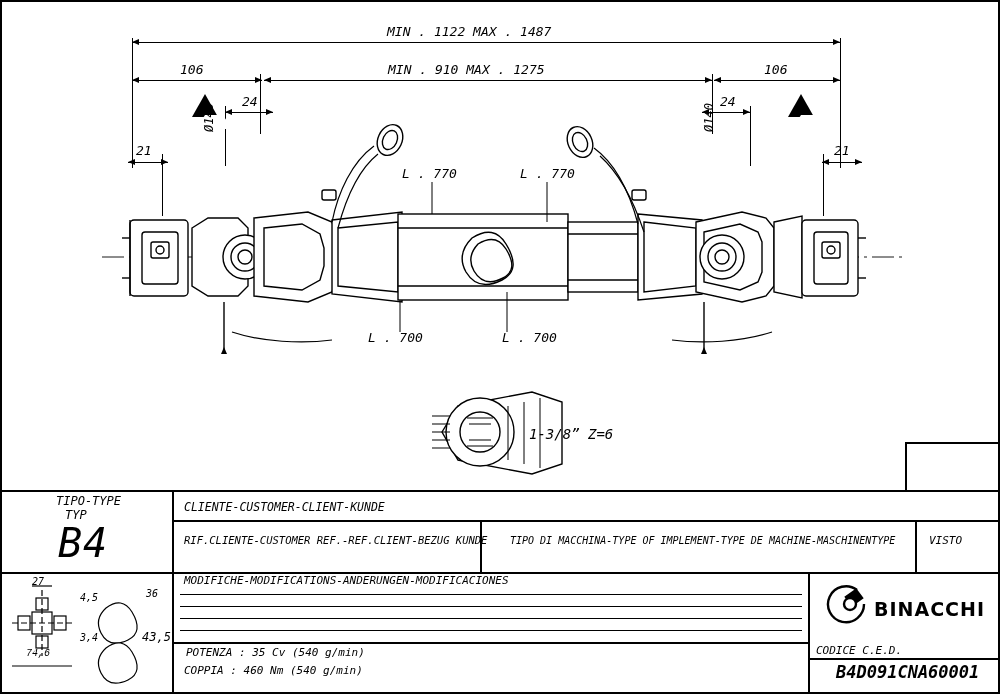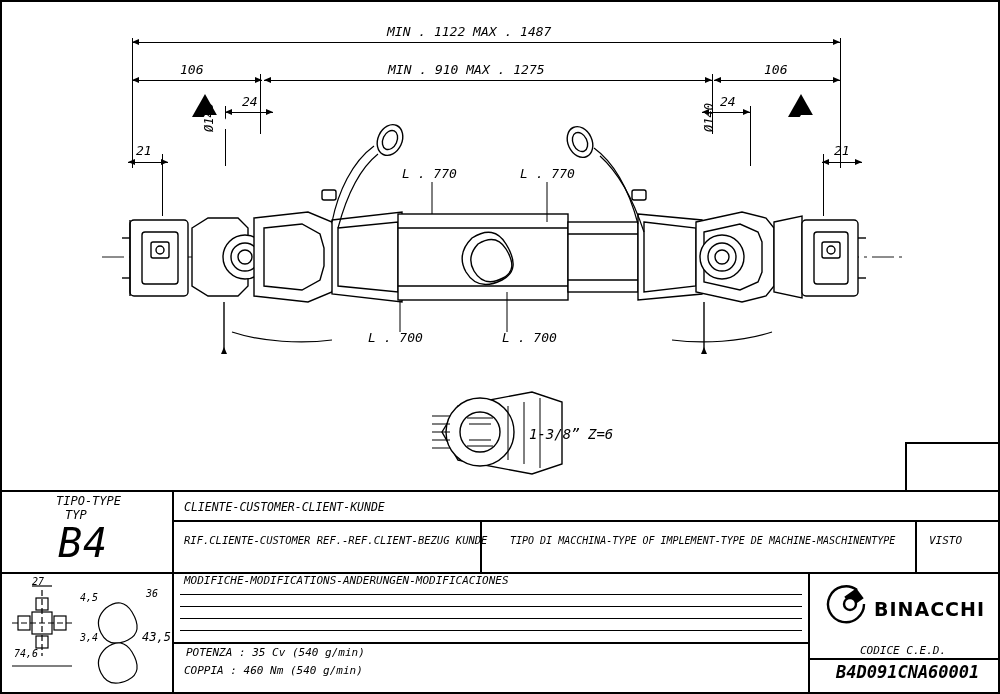--- a/index.html
+++ b/index.html
@@ -229,41 +229,41 @@
       <line x1="10" y1="49" x2="70" y2="49" stroke-dasharray="6,3"></line>
 
       <line x1="30" y1="12" x2="50" y2="12"></line>
       <line x1="10" y1="92" x2="70" y2="92"></line>
 
       <path d="M104 34 q16 -12 26 4 q12 20 -4 28 q-19 9 -27 -7 q-7 -14 5 -25 Z" fill="#fff"></path>
       <path d="M104 74 q16 -12 26 4 q12 20 -4 28 q-19 9 -27 -7 q-7 -14 5 -25 Z" fill="#fff"></path>
     </g>
   </svg>
   <div class="t ital" style="left:30px;top:574px;font-size:10px;">27</div>
-  <div class="t ital" style="left:12px;top:646px;font-size:10px;">74,6</div>
+  <div class="t ital" style="left:24px;top:646px;font-size:10px;font-family:Liberation Mono, monospace;">74,6</div>
   <div class="t ital" style="left:78px;top:590px;font-size:10px;">4,5</div>
   <div class="t ital" style="left:144px;top:586px;font-size:10px;">36</div>
   <div class="t ital" style="left:78px;top:630px;font-size:10px;">3,4</div>
   <div class="t ital" style="left:140px;top:628px;font-size:12px;">43,5</div>
 
   <div class="t ital" style="left:182px;top:498px;font-size:11.5px;">CLIENTE-CUSTOMER-CLIENT-KUNDE</div>
   <div class="t ital" style="left:182px;top:532px;font-size:10.5px;">RIF.CLIENTE-CUSTOMER REF.-REF.CLIENT-BEZUG KUNDE</div>
   <div class="t ital" style="left:508px;top:533px;font-size:10px;">TIPO DI MACCHINA-TYPE OF IMPLEMENT-TYPE DE MACHINE-MASCHINENTYPE</div>
   <div class="t ital" style="left:927px;top:532px;font-size:11px;">VISTO</div>
   <div class="t ital" style="left:182px;top:572px;font-size:11px;">MODIFICHE-MODIFICATIONS-ANDERUNGEN-MODIFICACIONES</div>
 
   <div class="line hline" style="left:178px;top:592px;width:622px;"></div>
   <div class="line hline" style="left:178px;top:604px;width:622px;"></div>
   <div class="line hline" style="left:178px;top:616px;width:622px;"></div>
   <div class="line hline" style="left:178px;top:628px;width:622px;"></div>
 
   <div class="t ital" style="left:184px;top:644px;font-size:11px;">POTENZA : 35 Cv (540 g/min)</div>
   <div class="t ital" style="left:182px;top:662px;font-size:11px;">COPPIA : 460 Nm (540 g/min)</div>
 
-  <div class="t ital" style="left:814px;top:642px;font-size:11px;margin-left:44px;">CODICE C.E.D.</div>
+  <div class="t ital" style="left:814px;top:642px;font-size:11px;">CODICE C.E.D.</div>
   <div class="t ital" style="left:834px;top:660px;font-size:17px;font-weight:bold;">B4D091CNA60001</div>
 
   <svg width="48" height="40" viewBox="0 0 48 40" style="position:absolute;left:824px;top:582px;">
     <g stroke="#000" stroke-width="2.4" fill="none">
       <path d="M38 20 a18 18 0 1 1 -7 -14"></path>
       <path d="M30 6 l-10 7 6 8 10 -7 z" fill="#000"></path>
       <circle cx="24" cy="20" r="6" fill="#fff"></circle>
     </g>
   </svg>
   <div class="t logo-txt" style="left:872px;top:596px;">BINACCHI</div>

